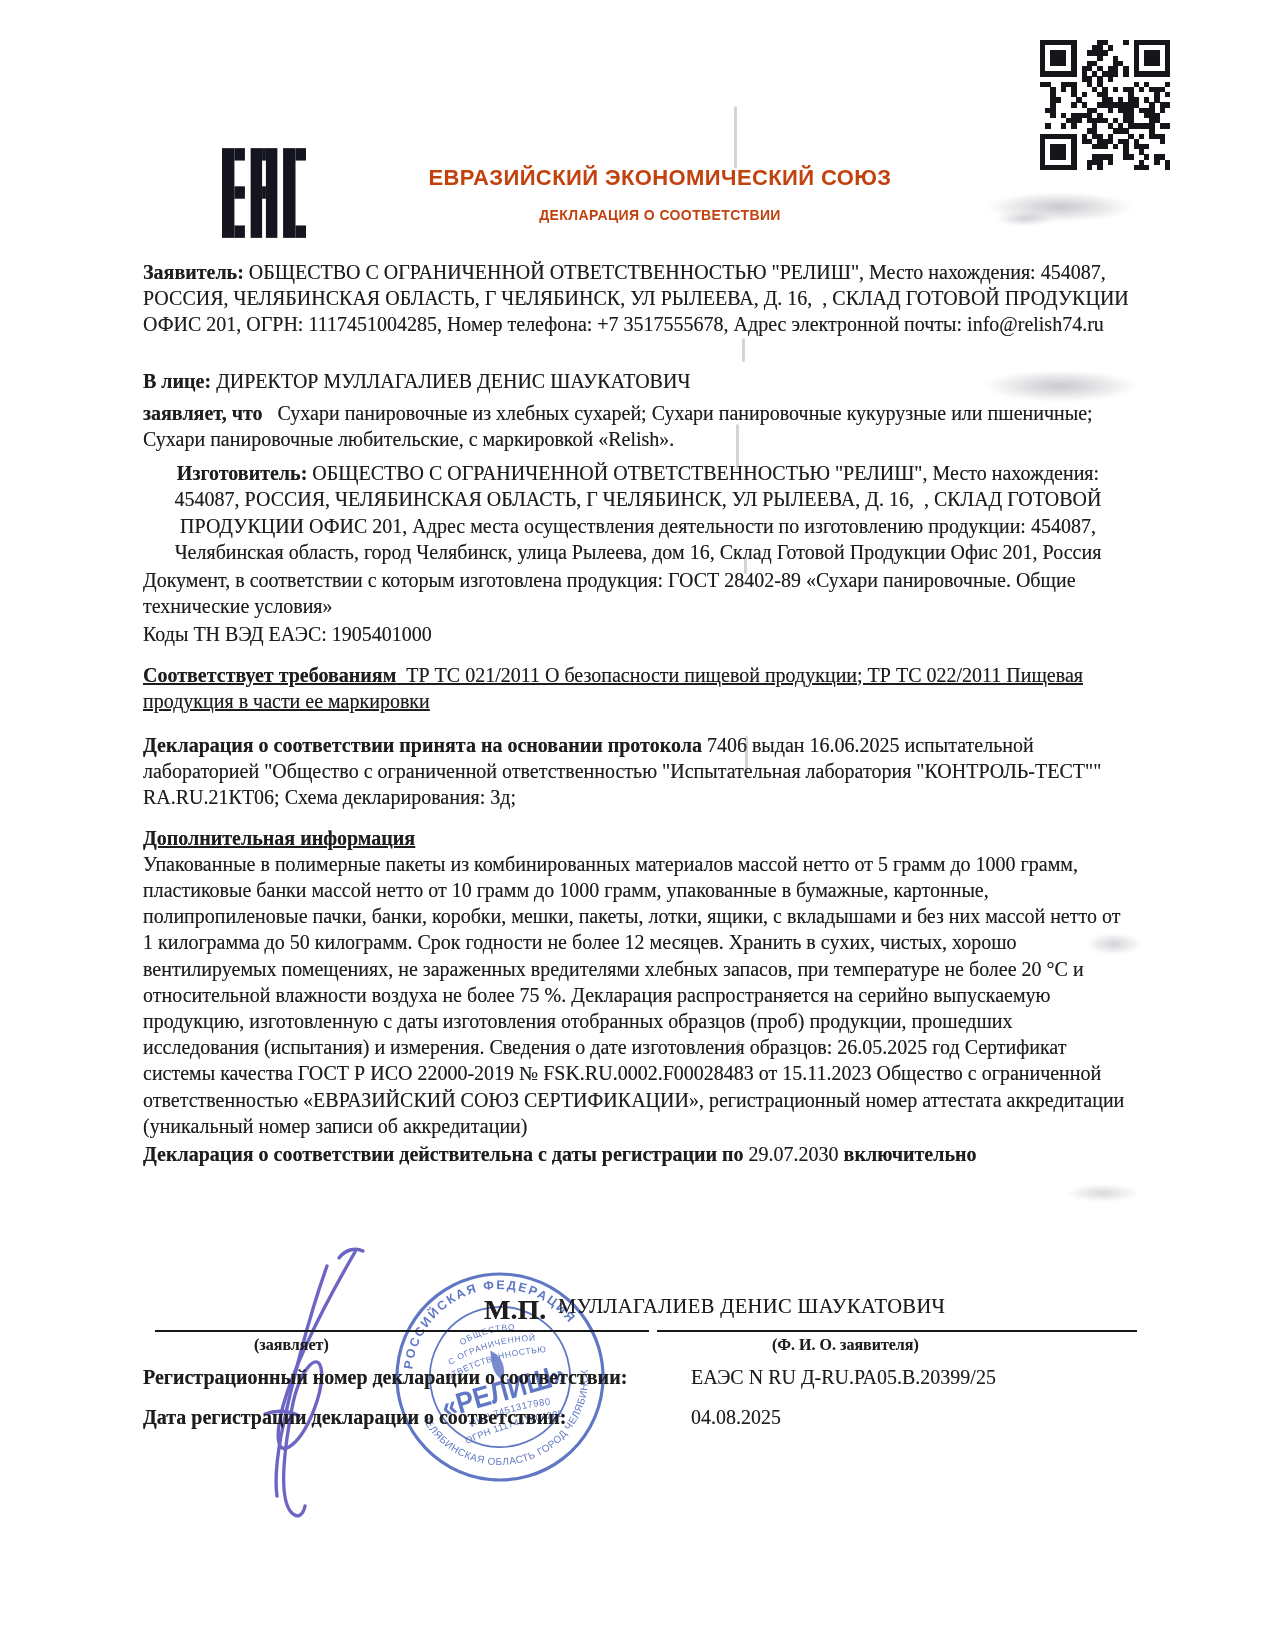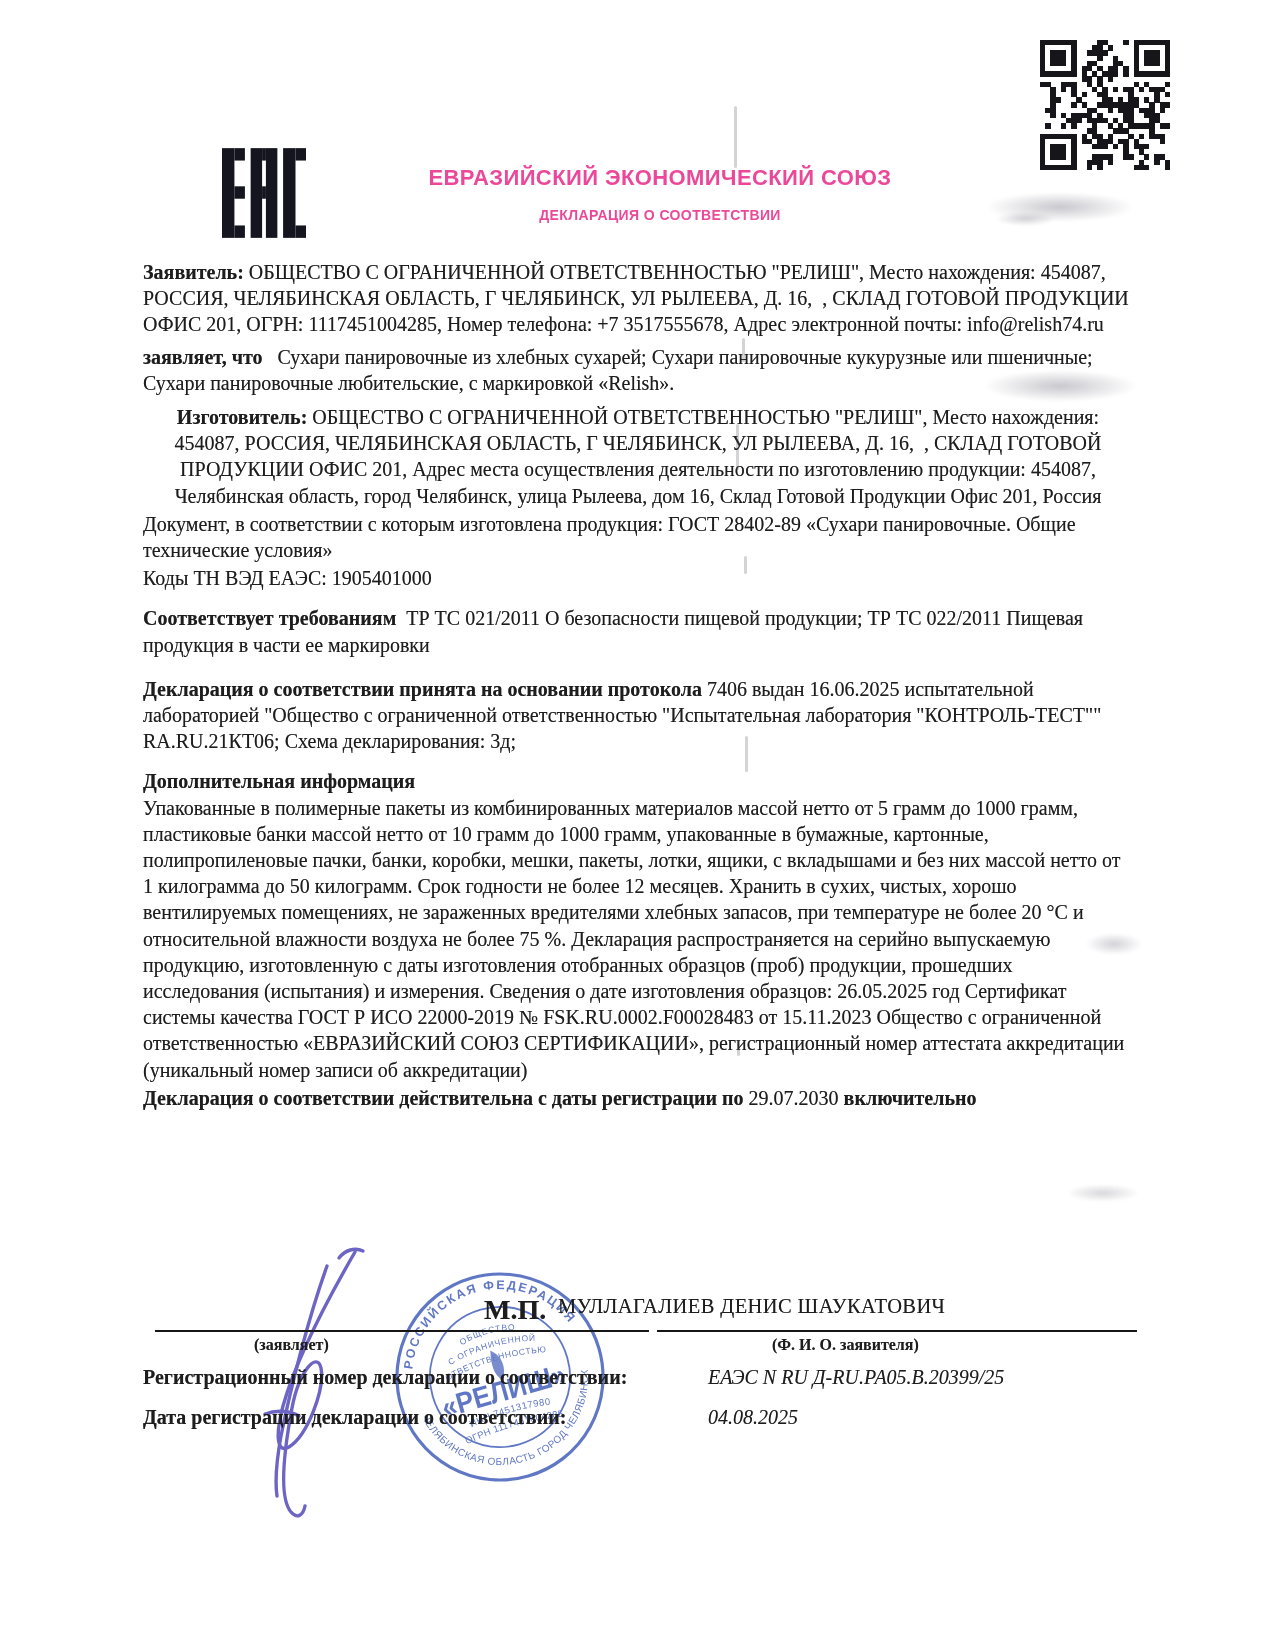--- a/index.html
+++ b/index.html
@@ -5,51 +5,51 @@
   html,body{margin:0;padding:0;background:#e8e8e8;}
   .page{
     position:relative;width:1275px;height:1650px;background:#ffffff;
     margin:0 auto;overflow:hidden;
     font-family:"Liberation Serif",serif;color:#1d1d1d;
   }
   .page *{box-sizing:border-box;}
   
   .eac-logo{position:absolute;left:222px;top:146px;}
   .header-wrap{position:absolute;left:280px;top:166px;width:760px;text-align:center;
-    font-family:"Liberation Sans",sans-serif;font-weight:bold;color:#ec4899;}
+    font-family:"Liberation Sans",sans-serif;font-weight:bold;color:#c2410c;}
   .header-title{font-size:22px;letter-spacing:.4px;line-height:24px;}
   .header-sub{font-size:14px;letter-spacing:.4px;margin-top:17px;}
   .qr{position:absolute;left:1040px;top:40px;width:130px;height:130px;}
   
   .content{position:absolute;left:143px;top:259px;width:990px;
     font-size:20px;line-height:26.2px;text-shadow:0 0 .5px rgba(20,20,20,.5);}
   .content p{margin:0;}
   .content b{font-weight:bold;}
   .mt30{margin-top:30px!important;}
   .mt8{margin-top:8px!important;text-align:center;}
   .mt6{margin-top:6px!important;}
   .mt2{margin-top:2px!important;}
-  .mt14{margin-top:14px!important;}
+  .mt14{margin-top:14px!important;text-decoration:underline;}
   .mt18{margin-top:18px!important;}
   
   .sig-svg{position:absolute;left:235px;top:1238px;pointer-events:none;}
   .stamp{position:absolute;left:385px;top:1262px;opacity:.82;pointer-events:none;}
   .mp{position:absolute;left:484px;top:1294px;font-weight:bold;font-size:28px;
     text-shadow:0 0 .5px rgba(20,20,20,.5);}
   .fio{position:absolute;left:558px;top:1295px;font-size:20.5px;letter-spacing:.4px;
     text-shadow:0 0 .5px rgba(20,20,20,.5);}
   .rule{position:absolute;height:0;border-top:2.6px solid #161616;}
   .rule-sign{left:155px;top:1330px;width:494px;}
   .rule-fio{left:657px;top:1330px;width:480px;}
   .cap{position:absolute;font-size:16px;font-weight:bold;text-shadow:0 0 .4px rgba(20,20,20,.4);}
   .cap-sign{left:254px;top:1336px;}
   .cap-fio{left:772px;top:1336px;}
   .reg-label{position:absolute;left:143px;font-weight:bold;font-size:20px;
     text-shadow:0 0 .5px rgba(20,20,20,.5);}
-  .reg-value{position:absolute;left:708px;font-size:20px;text-shadow:0 0 .4px rgba(20,20,20,.4);font-style:italic;}
+  .reg-value{position:absolute;left:691px;font-size:20px;text-shadow:0 0 .4px rgba(20,20,20,.4);}
   .row-regnum{top:1366px;}
   .row-regdate{top:1406px;}
   
   .smudge{position:absolute;pointer-events:none;filter:blur(1.2px);
     background:radial-gradient(ellipse at center,rgba(110,110,125,.38),rgba(110,110,125,0) 70%);}
   .sm1{left:985px;top:192px;width:150px;height:30px;}
   .sm2{left:983px;top:370px;width:155px;height:32px;}
   .sm3{left:1085px;top:933px;width:58px;height:22px;opacity:.8;}
   .sm4{left:1066px;top:1184px;width:74px;height:18px;opacity:.7;}
   .sm5{left:995px;top:212px;width:60px;height:14px;opacity:.8;}
@@ -381,20 +381,21 @@
           <rect x="72.8" y="31.2" width="5.3500000000000005" height="5.3500000000000005"></rect>
           <rect x="31.2" y="72.8" width="5.3500000000000005" height="5.3500000000000005"></rect>
           <rect x="83.2" y="31.2" width="5.3500000000000005" height="5.3500000000000005"></rect>
           <rect x="31.2" y="83.2" width="5.3500000000000005" height="5.3500000000000005"></rect>
         </g>
       </svg></div>
 
   <div class="content">
     <p><b>Заявитель:</b><span> ОБЩЕСТВО С ОГРАНИЧЕННОЙ ОТВЕТСТВЕННОСТЬЮ "РЕЛИШ", Место нахождения: 454087, РОССИЯ, ЧЕЛЯБИНСКАЯ ОБЛАСТЬ, Г ЧЕЛЯБИНСК, УЛ РЫЛЕЕВА, Д. 16,&nbsp; , СКЛАД ГОТОВОЙ ПРОДУКЦИИ ОФИС 201, ОГРН: 1117451004285, Номер телефона: +7 3517555678, Адрес электронной почты: info@relish74.ru</span></p>
 
+    <p class="mt30"><b>В лице:</b><span> ДИРЕКТОР МУЛЛАГАЛИЕВ ДЕНИС ШАУКАТОВИЧ</span></p>
 
     <p class="mt6"><b>заявляет, что</b><span>&nbsp;&nbsp; Сухари панировочные из хлебных сухарей; Сухари панировочные кукурузные или пшеничные; Сухари панировочные любительские, с маркировкой «Relish».</span></p>
 
     <p class="mt8"><b>Изготовитель:</b><span> ОБЩЕСТВО С ОГРАНИЧЕННОЙ ОТВЕТСТВЕННОСТЬЮ "РЕЛИШ", Место нахождения: 454087, РОССИЯ, ЧЕЛЯБИНСКАЯ ОБЛАСТЬ, Г ЧЕЛЯБИНСК, УЛ РЫЛЕЕВА, Д. 16,&nbsp; , СКЛАД ГОТОВОЙ ПРОДУКЦИИ ОФИС 201, Адрес места осуществления деятельности по изготовлению продукции: 454087, Челябинская область, город Челябинск, улица Рылеева, дом 16, Склад Готовой Продукции Офис 201, Россия</span></p>
 
     <p class="mt2"><span>Документ, в соответствии с которым изготовлена продукция: ГОСТ 28402-89 «Сухари панировочные. Общие технические условия»</span></p>
 
     <p class="mt2"><span>Коды ТН ВЭД ЕАЭС: 1905401000</span></p>
 
     <p class="mt14"><b>Соответствует требованиям</b><span>&nbsp; ТР ТС 021/2011 О безопасности пищевой продукции; ТР ТС 022/2011 Пищевая продукция в части ее маркировки</span></p>

